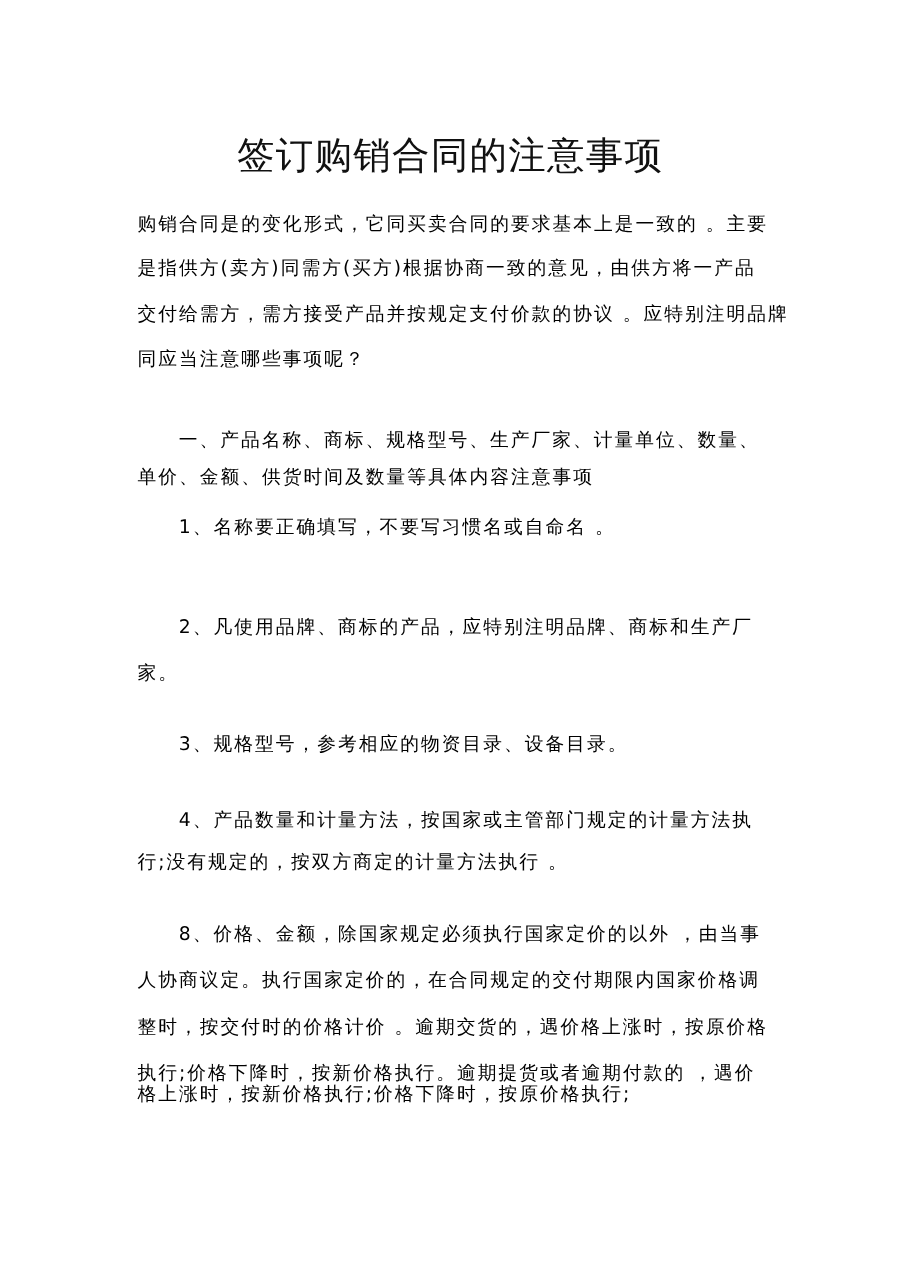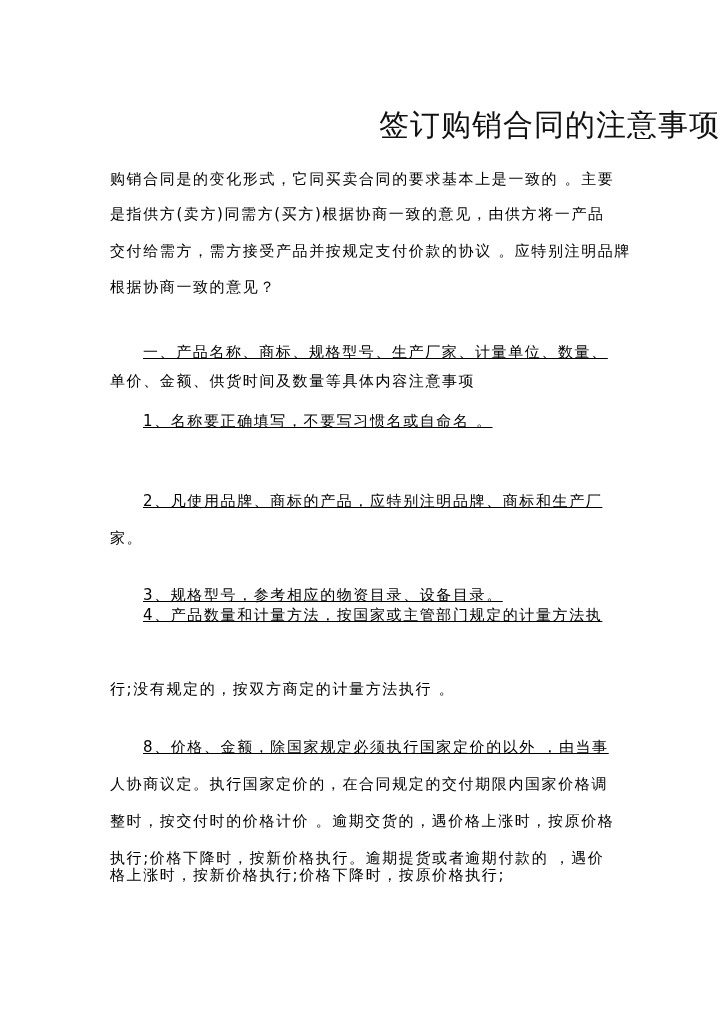--- a/index.html
+++ b/index.html
@@ -3,41 +3,41 @@
   <meta charset="utf-8">
   <style>
     html, body { margin: 0; padding: 0; background: #ffffff; }
     body {
       width: 720px; height: 1017px; position: relative; overflow: hidden;
       font-family: "DejaVu Sans", "Liberation Sans", sans-serif;
       color: #111111;
     }
     .page { position: absolute; left: 0; top: 0; width: 720px; height: 1017px; background: #fff; }
     .title {
-      position: absolute; left: 0; top: 105px; width: 720px; text-align: right;
+      position: absolute; left: 0; top: 105px; width: 720px; text-align: center;
       font-family: "DejaVu Serif", "Liberation Serif", serif;
       font-size: 30px; line-height: 40px; color: #111; letter-spacing: 1px;
     }
     .line {
       position: absolute; left: 110px; white-space: nowrap;
       font-size: 15px; line-height: 22px; color: #000000; letter-spacing: 1.6px;
     }
-    .indent { left: 143px; text-decoration: underline; }
+    .indent { left: 143px; }
   </style>
 </head>
 <body>
 
 <div class="page">
   <div class="title">签订购销合同的注意事项</div>
 
   <div>
     <div class="line" style="top:168px">购销合同是的变化形式，它同买卖合同的要求基本上是一致的 。主要</div>
     <div class="line" style="top:203px">是指供方(卖方)同需方(买方)根据协商一致的意见，由供方将一产品</div>
     <div class="line" style="top:240px">交付给需方，需方接受产品并按规定支付价款的协议 。应特别注明品牌</div>
-    <div class="line" style="top:276px">根据协商一致的意见？</div>
+    <div class="line" style="top:276px">同应当注意哪些事项呢？</div>
   </div>
 
   <div>
     <div class="line indent" style="top:341px">一、产品名称、商标、规格型号、生产厂家、计量单位、数量、</div>
     <div class="line" style="top:370px">单价、金额、供货时间及数量等具体内容注意事项</div>
   </div>
 
   <div>
     <div class="line indent" style="top:410px">1、名称要正确填写，不要写习惯名或自命名 。</div>
   </div>
@@ -45,21 +45,21 @@
   <div>
     <div class="line indent" style="top:490px">2、凡使用品牌、商标的产品，应特别注明品牌、商标和生产厂</div>
     <div class="line" style="top:527px">家。</div>
   </div>
 
   <div>
     <div class="line indent" style="top:584px">3、规格型号，参考相应的物资目录、设备目录。</div>
   </div>
 
   <div>
-    <div class="line indent" style="top:604px">4、产品数量和计量方法，按国家或主管部门规定的计量方法执</div>
+    <div class="line indent" style="top:645px">4、产品数量和计量方法，按国家或主管部门规定的计量方法执</div>
     <div class="line" style="top:678px">行;没有规定的，按双方商定的计量方法执行 。</div>
   </div>
 
   <div>
     <div class="line indent" style="top:736px">8、价格、金额，除国家规定必须执行国家定价的以外 ，由当事</div>
     <div class="line" style="top:773px">人协商议定。执行国家定价的，在合同规定的交付期限内国家价格调</div>
     <div class="line" style="top:810px">整时，按交付时的价格计价 。逾期交货的，遇价格上涨时，按原价格</div>
     <div class="line" style="top:847px">执行;价格下降时，按新价格执行。逾期提货或者逾期付款的 ，遇价</div>
     <div class="line" style="top:864px">格上涨时，按新价格执行;价格下降时，按原价格执行;</div>
   </div>

